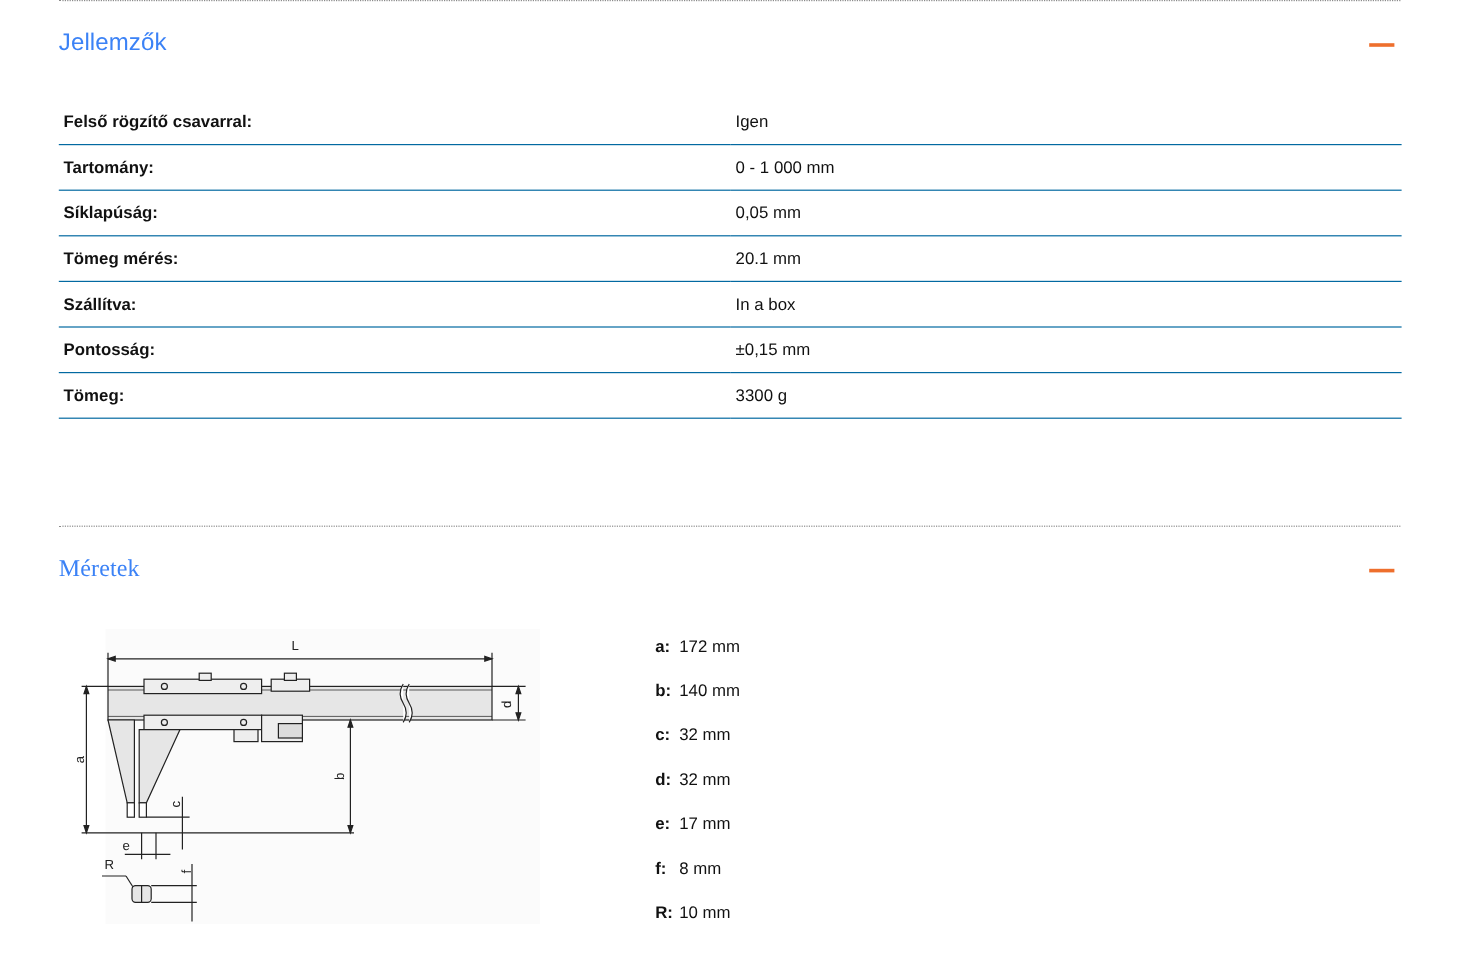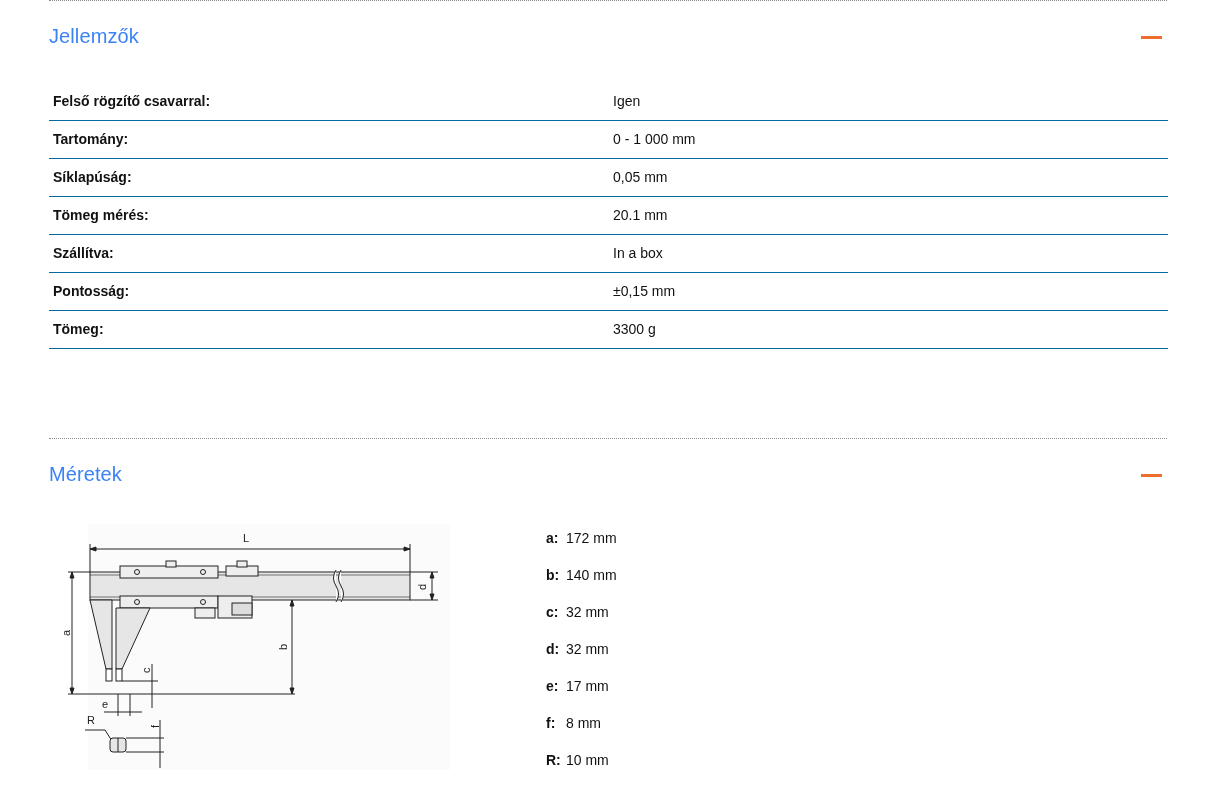--- a/index.html
+++ b/index.html
@@ -61,21 +61,21 @@
         <td class="spec-label">Tömeg:</td>
         <td class="spec-value">3300 g</td>
       </tr>
     </tbody>
   </table>
 </section>
 
 <div class="divider" style="top:438px;"></div>
 
 <section>
-  <h2 class="section-title" style="top:463px;">Méretek</h2>
+  <h2 class="section-title" style="top:463px;font-family:Liberation Serif, serif;">Méretek</h2>
   <div class="toggle" style="top:474px;"></div>
 
   <div class="dims-figure">
     <svg width="400" height="250" viewBox="0 0 400 250" xmlns="http://www.w3.org/2000/svg" font-family="Liberation Sans, sans-serif" font-size="11" fill="none" stroke="#222" stroke-width="1">
       <rect x="28" y="0" width="362" height="246" fill="#fbfbfb" stroke="none"></rect>
 
       <line x1="30" y1="25" x2="350" y2="25"></line>
       <polygon points="30,25 36,23 36,27" fill="#222"></polygon>
       <polygon points="350,25 344,23 344,27" fill="#222"></polygon>
       <line x1="30" y1="20" x2="30" y2="48"></line>

